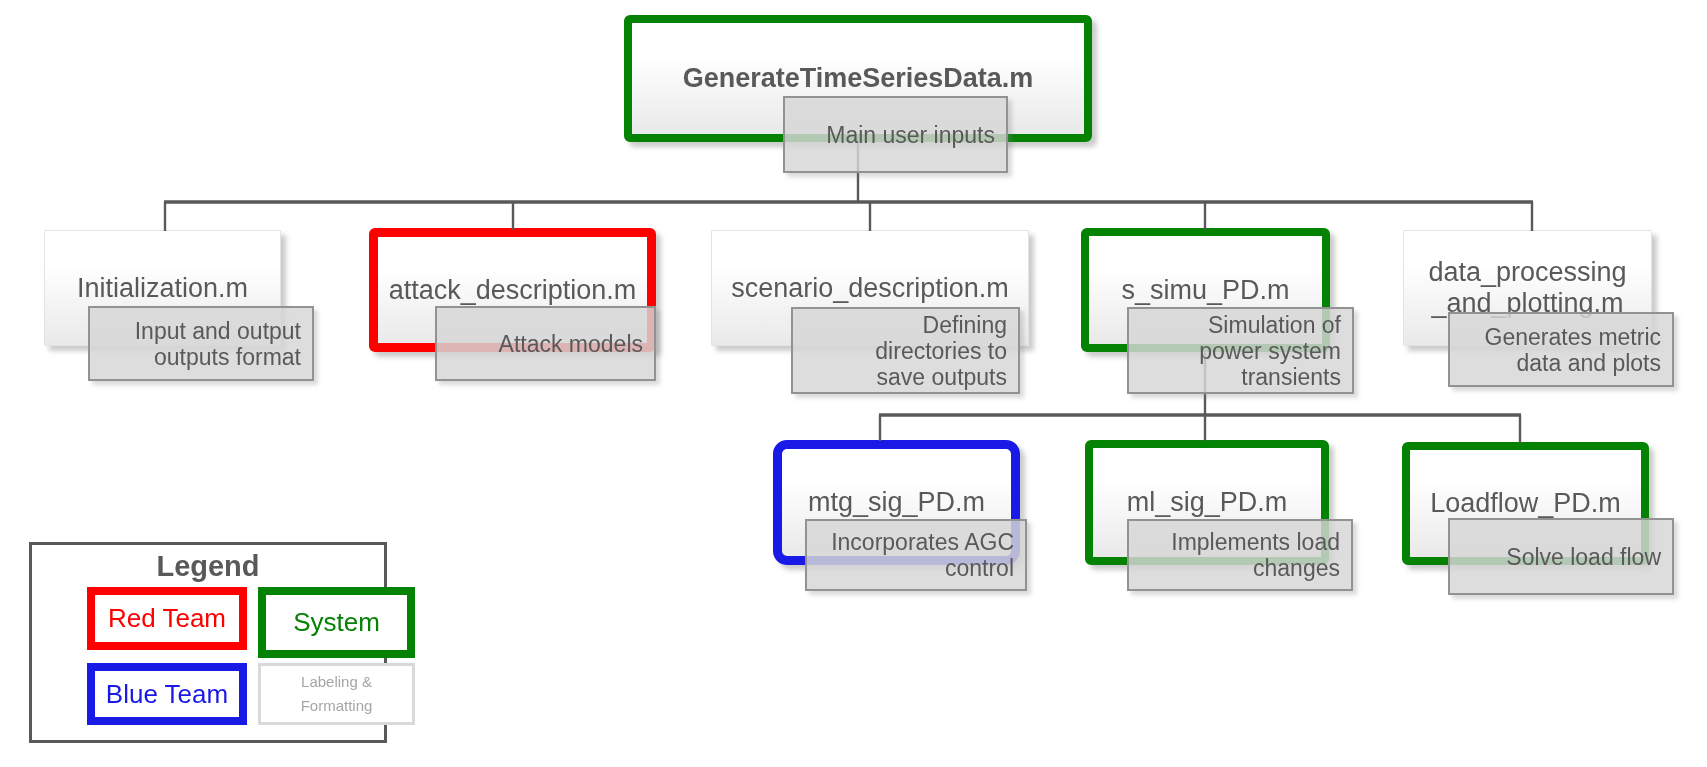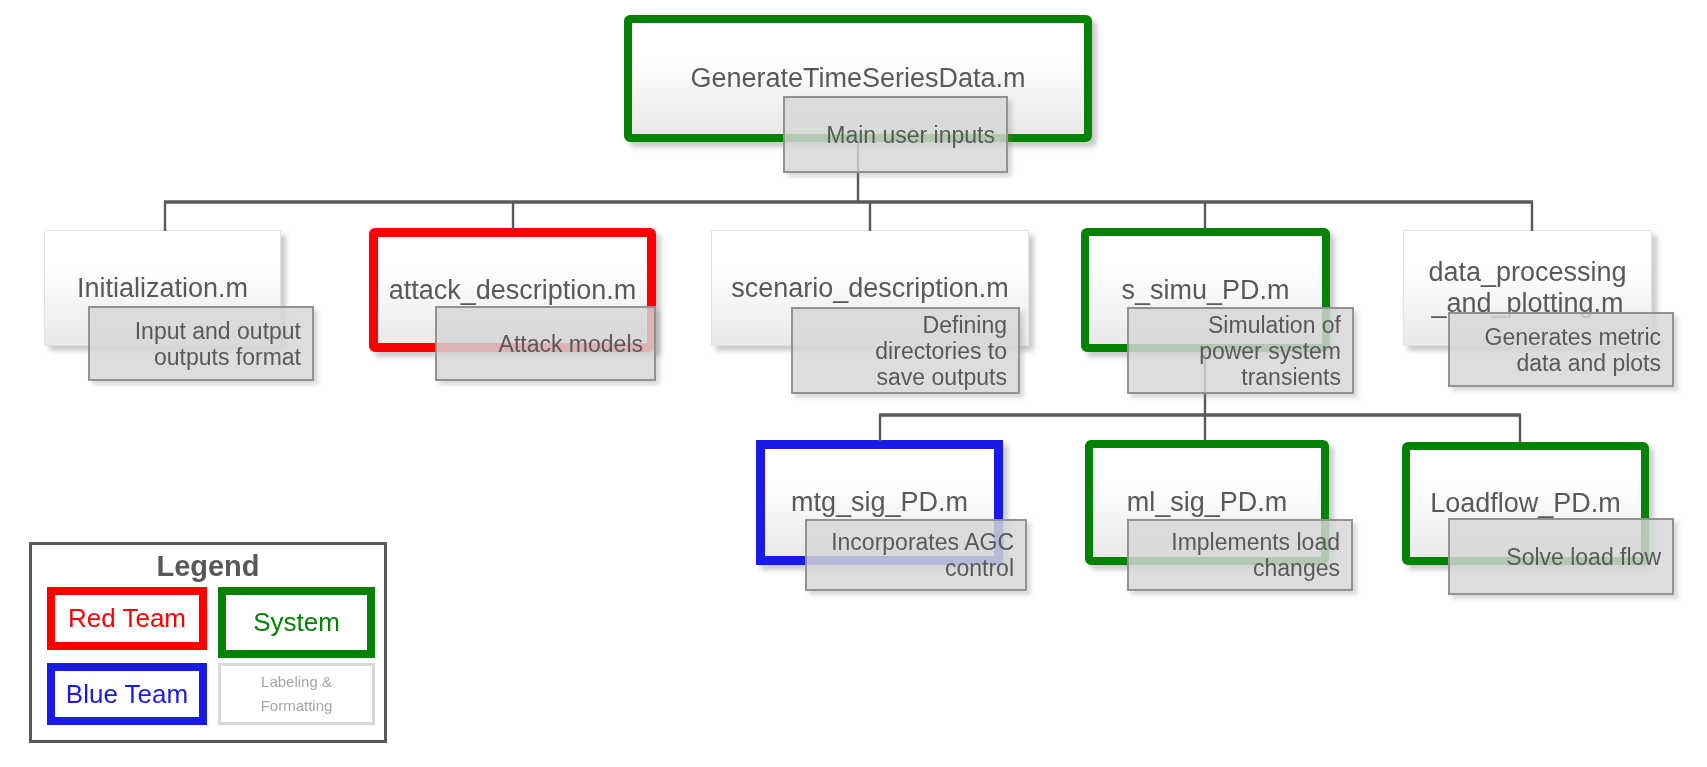--- a/index.html
+++ b/index.html
@@ -17,21 +17,21 @@
 
   .node{
     position:absolute; box-sizing:border-box;
     background:linear-gradient(180deg,#ffffff 30%,#e9e9e9 100%);
     box-shadow:5px 5px 5px rgba(125,125,125,0.40);
     display:flex; align-items:center; justify-content:center;
     text-align:center; color:var(--text); font-size:27px; line-height:31px;
   }
   .cat-system{border:8px solid var(--green); border-radius:6px;}
   .cat-red-team{border:9px solid var(--red); border-radius:6px;}
-  .cat-blue-team{border:9px solid var(--blue); border-radius:0;}
+  .cat-blue-team{border:9px solid var(--blue); border-radius:14px;margin-left:17px;}
   .cat-labeling{border:1.5px solid var(--plain-border); border-radius:1px;}
 
   .note{
     position:absolute; box-sizing:border-box;
     background:rgba(214,214,214,0.84);
     border:2px solid var(--note-border);
     box-shadow:4px 4px 4px rgba(125,125,125,0.28);
     color:var(--text); font-size:23px; line-height:26px;
     display:flex; flex-direction:column; justify-content:center; align-items:flex-end;
     padding-right:11px; text-align:right;
@@ -41,34 +41,34 @@
     position:absolute; left:29px; top:542px; width:358px; height:201px;
     box-sizing:border-box; border:3px solid #595959; background:#ffffff;
   }
   .legend-title{
     text-align:center; font-weight:bold; font-size:29px; color:var(--text);
     margin-top:5px;
   }
   .legend-item{
     position:absolute; box-sizing:border-box; background:#ffffff;
     display:flex; flex-direction:column; align-items:center; justify-content:center;
-    text-align:center; font-size:26px; line-height:27px;
+    text-align:center; font-size:26px; line-height:27px;margin-left:40px;
   }
   .li-red{left:15px; top:42px; width:160px; height:63px; border:8px solid var(--red); color:var(--red);}
   .li-system{left:186px; top:42px; width:157px; height:71px; border:8px solid var(--green); color:var(--green);}
   .li-blue{left:15px; top:118px; width:160px; height:62px; border:8px solid var(--blue); color:var(--blue);}
   .li-labeling{left:186px; top:118px; width:157px; height:62px; border:3px solid #D9D9D9; color:#A6A6A6; font-size:15px; line-height:24px;}
 </style>
 </head>
 <body>
 
 <div class="canvas">
 
   <div class="layer" id="nodes-layer">
-      <div class="node cat-system" style="left: 624px; top: 15px; width: 468px; height: 127px;">
+      <div class="node cat-system" style="left: 624px; top: 15px; width: 468px; height: 127px; font-weight: bold;">
         <div>
           <div>GenerateTimeSeriesData.m</div>
         </div>
       </div>
       <div class="node cat-labeling" style="left: 44px; top: 230px; width: 237px; height: 116px;">
         <div>
           <div>Initialization.m</div>
         </div>
       </div>
       <div class="node cat-red-team" style="left: 369px; top: 228px; width: 287px; height: 124px;">

